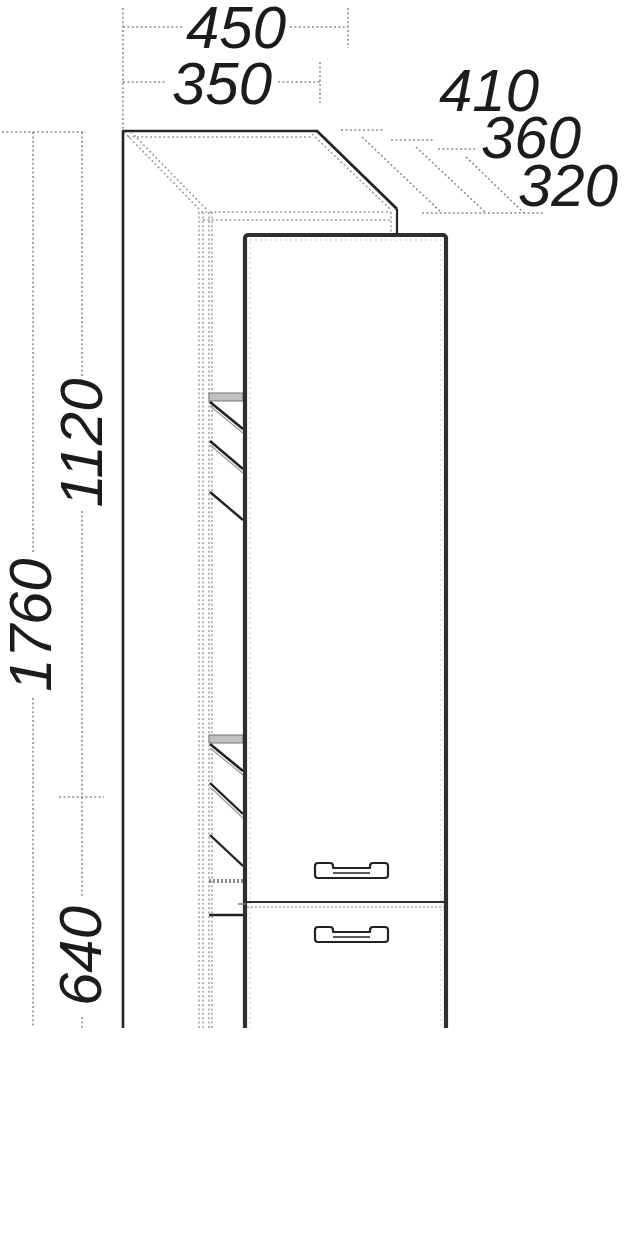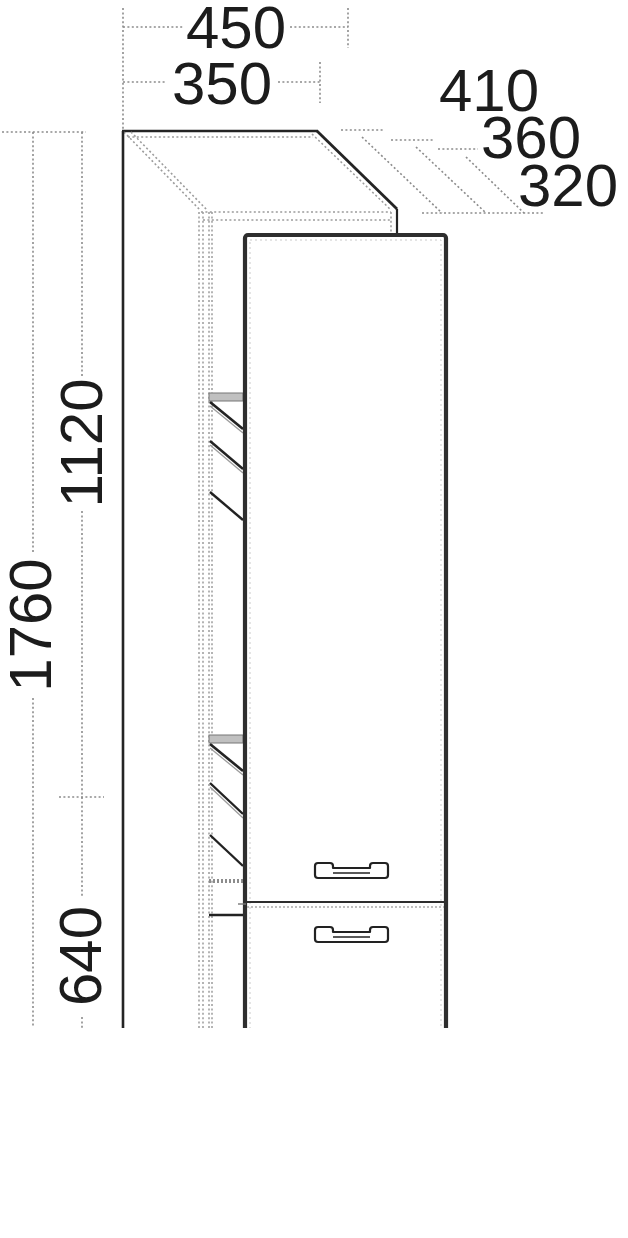--- a/index.html
+++ b/index.html
@@ -2,20 +2,21 @@
 <html><head>
 <meta charset="utf-8">
 <style>
   html,body{margin:0;padding:0;background:#ffffff;}
   .stage{
     position:relative;
     width:628px;height:1028px;
     background:#ffffff;
     overflow:hidden;
     font-family:"Liberation Sans", sans-serif;
+    font-style:italic;
   }
   svg{display:block;}
   text{
     font-family:"Liberation Sans", sans-serif;
     font-size:60px;
     font-weight:400;
   }
 </style>
 </head>
 <body>

